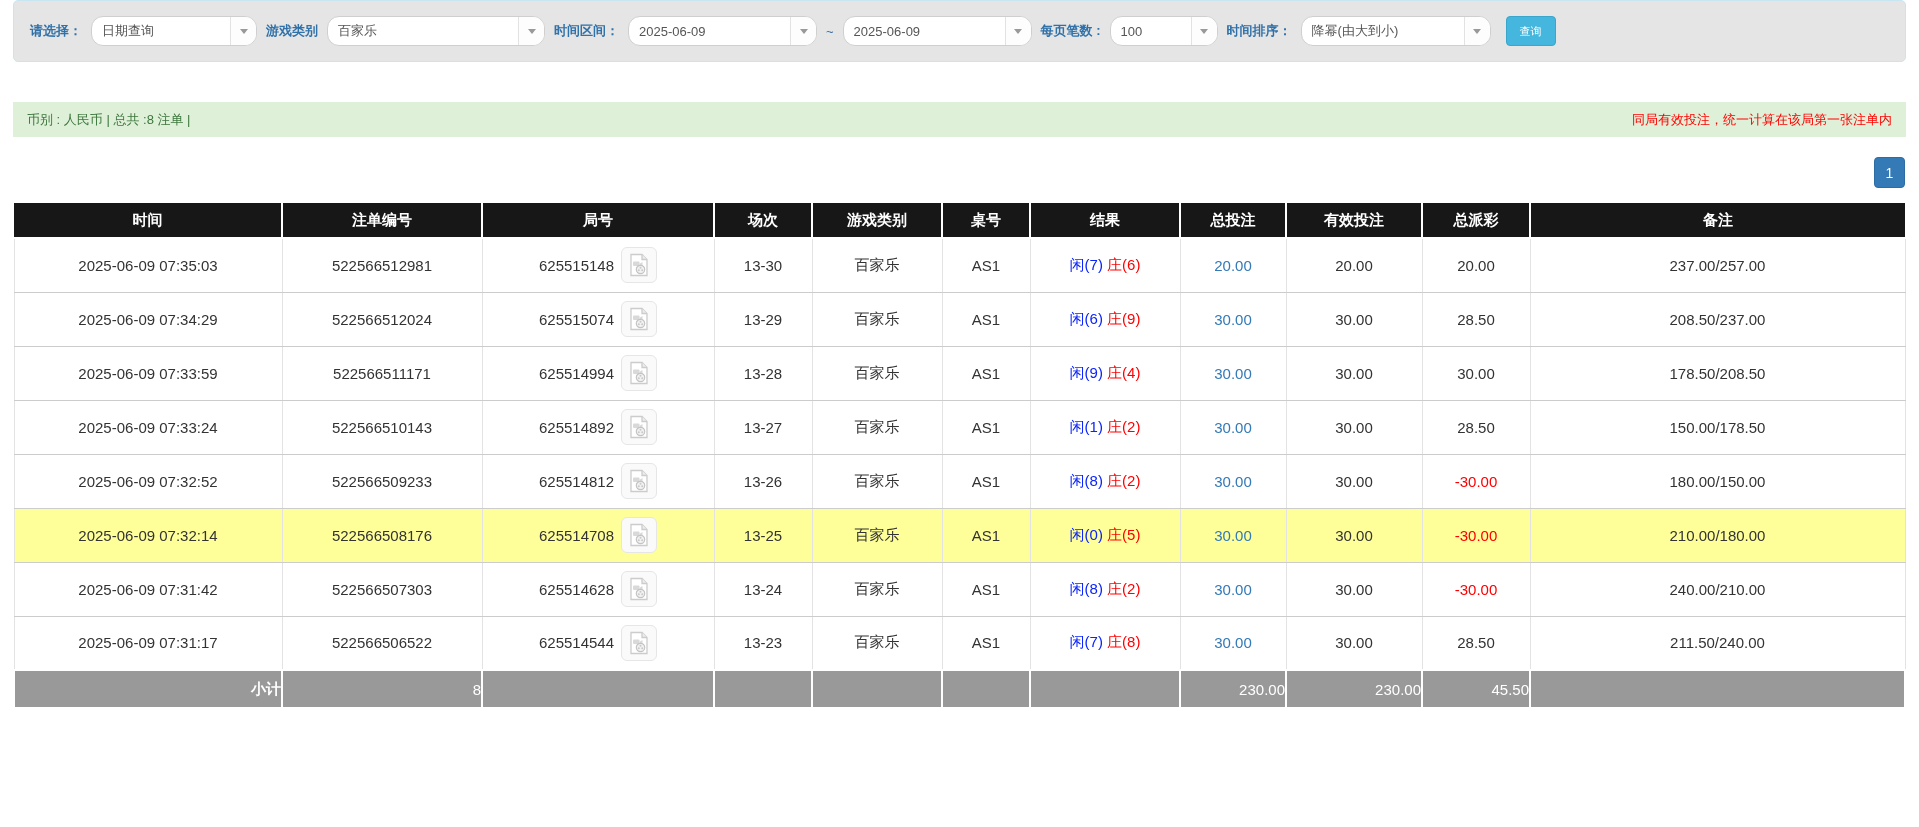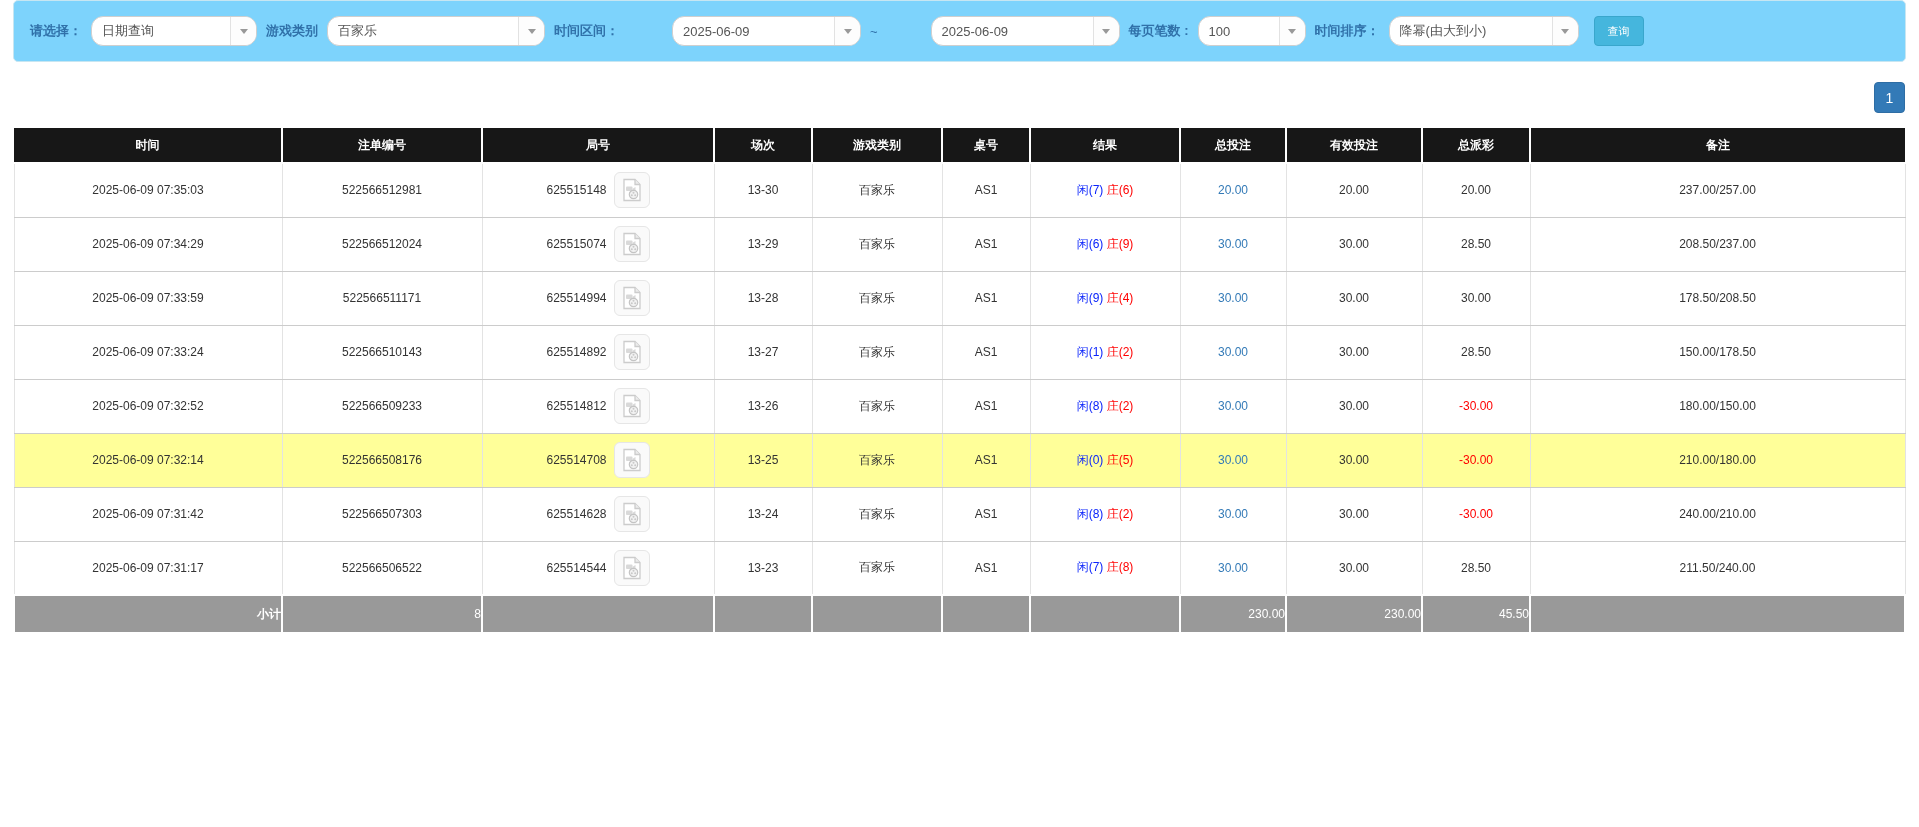--- a/index.html
+++ b/index.html
@@ -3,50 +3,50 @@
 <meta charset="utf-8">
 <style>
   * { box-sizing: border-box; margin: 0; padding: 0; }
   html,body { width:1919px; height:827px; overflow:hidden; background:#fff;
     font-family:"Liberation Sans","DejaVu Sans",sans-serif; color:#333; position:relative; }
   .page { padding:0 13px; position:relative; }
 
   .page-title { font-size:21px; font-weight:400; color:#333; margin:14px 0 16px 0; }
 
   
-  .filter-panel { background:#7dd3fc; border:1px solid #c7e6f2; border-radius:5px;
+  .filter-panel { background:#e5e5e5; border:1px solid #c7e6f2; border-radius:5px;
     height:62px; display:flex; align-items:center; padding:0 16px; gap:9px;
     white-space:nowrap; }
   .flabel { color:#3071a9; font-weight:700; font-size:13px; }
   .tilde { color:#3071a9; font-size:13px; }
   .sel { background:#fff; border:1px solid #cfcfcf; border-radius:12px; height:30px;
     display:inline-flex; align-items:center; cursor:pointer; overflow:hidden; }
   .sel .sel-text { flex:1; padding:0 10px; font-size:13px; color:#555; }
   .sel .caret-box { width:26px; height:100%; display:flex; align-items:center;
     justify-content:center; border-left:1px solid #e2e2e2; background:#fdfdfd; }
   .caret { width:0; height:0; border-left:4px solid transparent; border-right:4px solid transparent;
     border-top:5px solid #999; }
-  .w-query { width:166px; } .w-game { width:218px; } .w-date { width:189px;margin-left:44px; }
+  .w-query { width:166px; } .w-game { width:218px; } .w-date { width:189px; }
   .w-pp { width:108px; } .w-sort { width:190px; }
   .btn-search { margin-left:6px; height:30px; padding:0 13px; background:#45b6dd;
     border:1px solid #39a6cc; border-radius:4px; color:#fff; font-size:11px; cursor:pointer; }
 
   
   .summary-bar { margin-top:40px; background:#dff0d8; height:35px; display:flex;
     align-items:center; justify-content:space-between; padding:0 14px; font-size:13px; }
   .summary-left { color:#3c763d; }
   .summary-right { color:#f00; }
 
   
   .pagin-row { display:flex; justify-content:flex-end; margin:20px 1px 15px 0; }
   .page-btn { width:31px; height:31px; background:#337ab7; border:1px solid #2e6da4;
     border-radius:4px; color:#fff; font-size:14px; cursor:pointer; }
 
   
-  table.btable { width:100%; border-collapse:collapse; table-layout:fixed; font-size:12px; }
+  table.btable { width:100%; border-collapse:collapse; table-layout:fixed; font-size:15px; }
   .btable thead th { background:#171717; color:#fff; font-weight:700; height:35px;
     border-right:2px solid #fff; border-bottom:2px solid #fff; text-align:center; }
   .btable thead th:last-child { border-right:none; }
   .btable tbody td { background:#fff; height:54px; text-align:center;
     border-right:1px solid #e3e3e3; border-bottom:1px solid #ccc; border-left:1px solid #e3e3e3; }
   .btable tbody tr.hl td { background:#ffff99; }
   .btable tfoot td { background:#999; color:#fff; height:38px; text-align:right;
     border:2px solid #fff; }
   .btable tfoot td.flabel-cell { font-weight:700; }
   .btable { border-bottom:2px solid #b3b3b3; }
@@ -111,20 +111,24 @@
     <div class="sel w-sort">
       <span class="sel-text">降幂(由大到小)</span>
       <span class="caret-box">
           <span class="caret"></span>
         </span>
     </div>
 
     <button class="btn-search">查询</button>
   </div>
 
+  <div class="summary-bar">
+    <span class="summary-left">币别 : 人民币 | 总共 :8 注单 |</span>
+    <span class="summary-right">同局有效投注，统一计算在该局第一张注单内</span>
+  </div>
 
   <div class="pagin-row">
     <button class="page-btn">1</button>
   </div>
 
   <table class="btable">
     <colgroup>
       <col style="width:268px">
         <col style="width:200px">
         <col style="width:232px">

